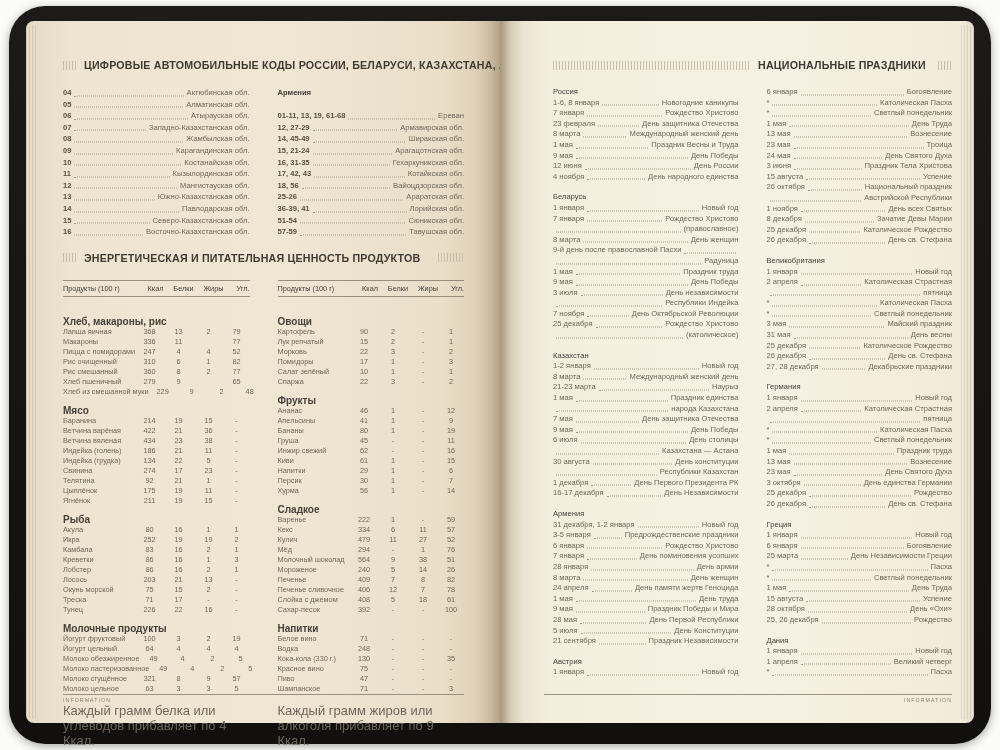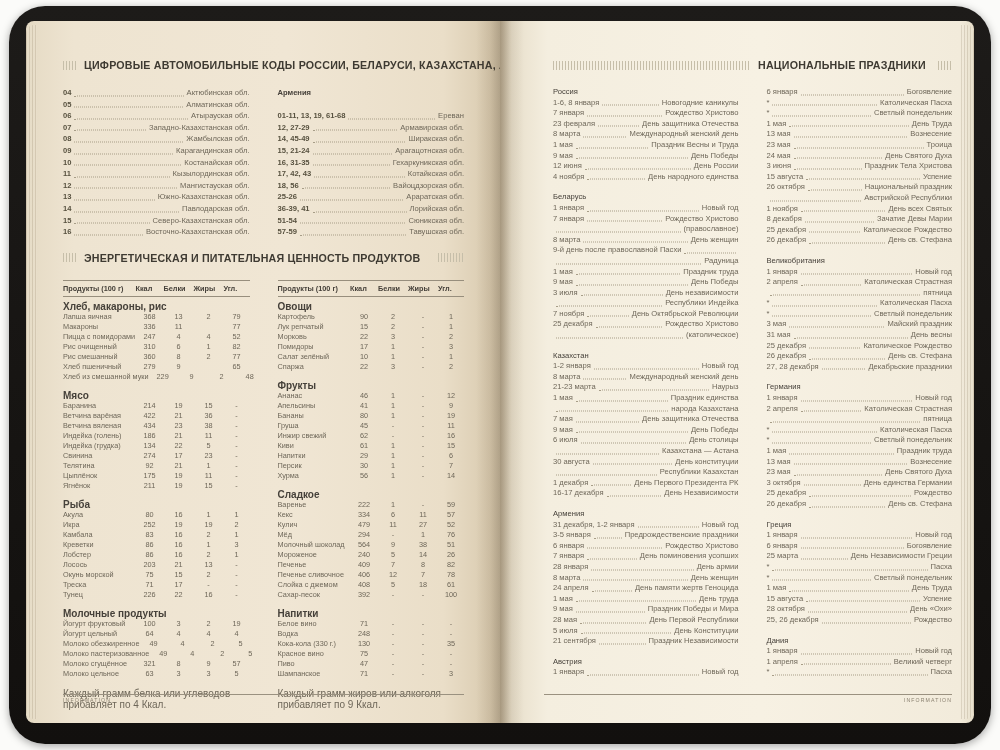--- a/index.html
+++ b/index.html
@@ -64,32 +64,32 @@
 
   
   .codes .lrow{font-size:7.6px;line-height:11.6px;}
   .codes .lrow .date{font-weight:bold;color:#57513f;}
   .codes-header{font-weight:bold;font-size:7.6px;line-height:11.6px;color:#46413a;margin-bottom:11.6px;}
 
   
   .section2{margin-top:14px;}
   .nut-head{
     display:grid;grid-template-columns:1fr 28px 30px 30px 26px;
-    font-size:7.3px;font-weight:bold;color:#46413a;
+    font-size:7.3px;font-weight:normal;color:#46413a;
     border-top:1px solid #978e7d;border-bottom:1px solid #978e7d;
-    padding:3px 0;margin-bottom:5px;
+    padding:3px 0;margin-bottom:20px;
   }
   .nut-head span{white-space:nowrap;}
-  .nut-head .num{text-align:left;}
+  .nut-head .num{text-align:right;}
   .nut-group{margin-bottom:9px;}
   .nut-group .group-header{font-size:10px;line-height:10px;font-weight:bold;color:#46413a;}
   .nrow{display:grid;grid-template-columns:1fr 28px 30px 30px 26px;font-size:7.3px;line-height:10px;color:#6e6759;}
   .nrow .prod{white-space:nowrap;}
   .nrow .num{text-align:center;}
-  .note{font-size:10px;color:#6e6759;margin-top:5px;}
+  .note{font-size:13px;color:#6e6759;margin-top:5px;}
 
   
   .hol .lrow{font-size:7.6px;line-height:10.6px;}
   .h-group{margin-bottom:10px;}
   .h-group .group-header{font-size:7.6px;line-height:10.6px;font-weight:normal;color:#46413a;}
   .group-header:empty{display:none;}
 
   .page-footer{
     position:absolute;bottom:20px;border-top:1px solid #9a9180;padding-top:2.5px;
     font-size:5.2px;letter-spacing:1.1px;color:#8a8170;

